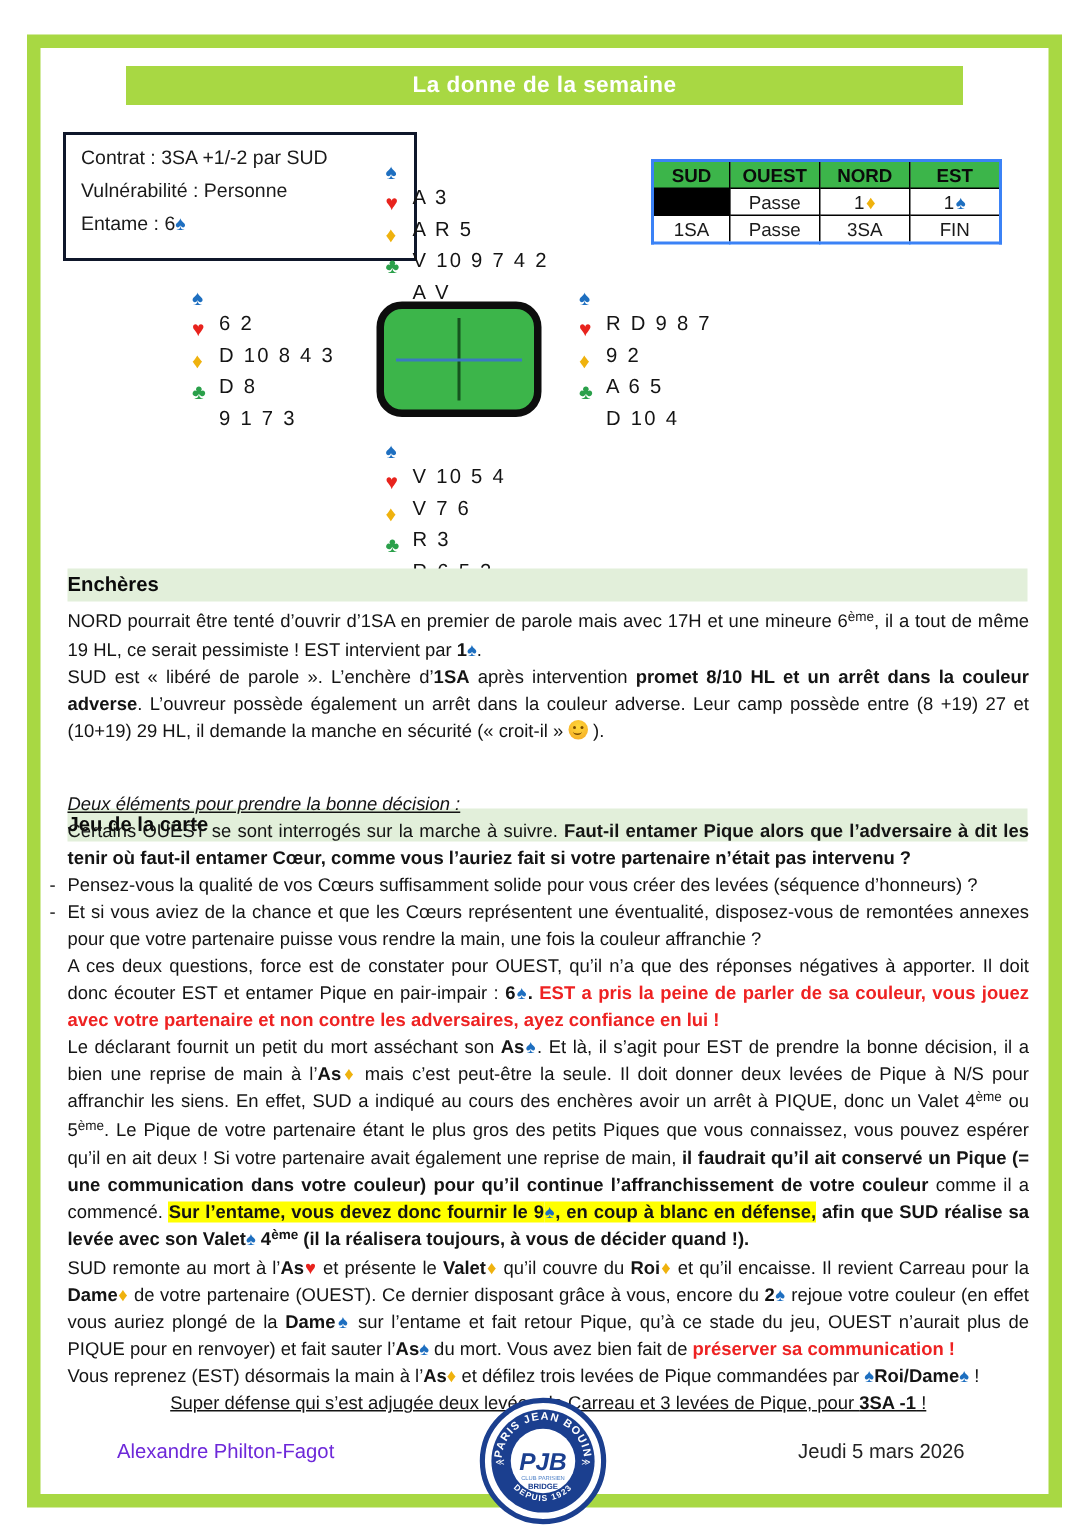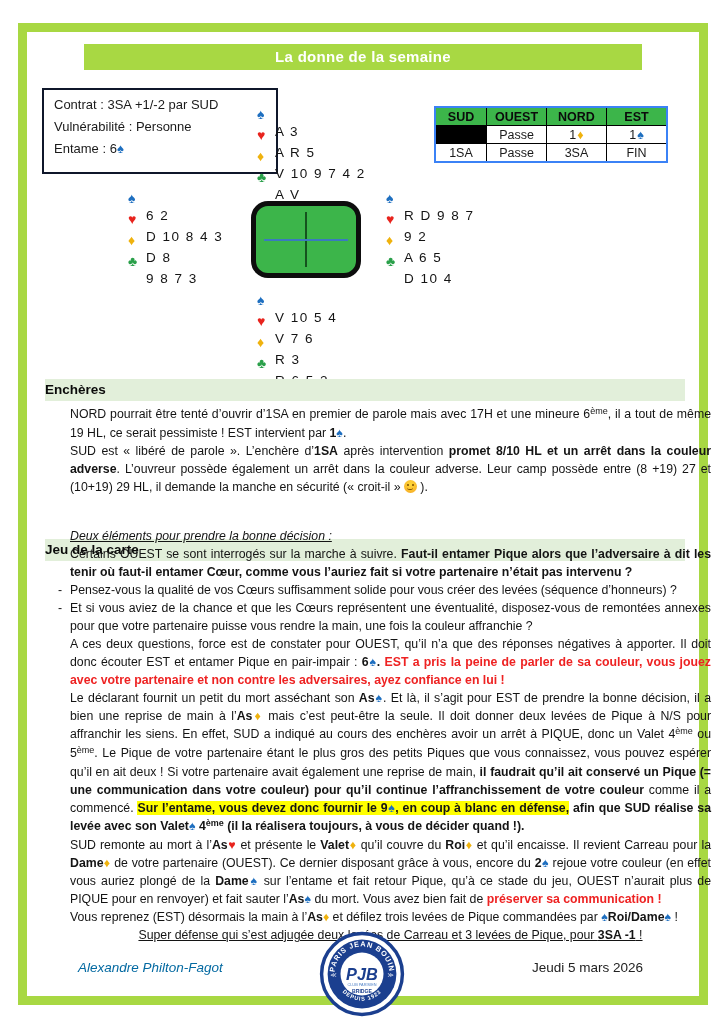--- a/index.html
+++ b/index.html
@@ -54,21 +54,21 @@
 
   
   .section-bar{position:absolute;left:45px;width:640px;height:22px;
                background:var(--section_green,#e2efda);font-weight:700;font-size:13.5px;
                line-height:22px;text-align:left;color:#0b0b0b;}
   .bar-encheres{top:379px;}
   .bar-jeu{top:501px;margin-top:38px;}
 
   
   .textblock{position:absolute;left:45px;width:641px;font-size:12.3px;line-height:18px;
-             text-align:justify;color:#141414;margin-left:25px;}
+             text-align:justify;color:#141414;}
   .tb-encheres{top:405px;}
   .tb-jeu{top:527px;}
   .para{position:relative;}
   .para.bullet::before{content:"-";position:absolute;left:-12px;top:0;}
   .para.center{text-align:center;}
 
   .st-b{font-weight:700;}
   .st-red{color:var(--red_text,#ee2222);}
   .st-hl{background:var(--highlight,#ffff00);}
   .st-iu{font-style:italic;text-decoration:underline;}
@@ -78,21 +78,21 @@
   
   .smiley{display:inline-block;width:13px;height:13px;border-radius:50%;
           background:radial-gradient(circle at 50% 35%,#ffd93b,#f5a623);
           position:relative;vertical-align:-2px;}
   .smiley::before{content:"";position:absolute;left:3px;top:4px;width:2px;height:2px;
           background:#7a4b00;border-radius:50%;box-shadow:5px 0 0 #7a4b00;}
   .smiley::after{content:"";position:absolute;left:3px;top:5px;width:6px;height:4px;
           border-bottom:1.5px solid #7a4b00;border-radius:50%;}
 
   
-  .footer-author{position:absolute;left:78px;top:960px;font-size:13.5px;color:#0369a1;font-style:italic;}
+  .footer-author{position:absolute;left:78px;top:960px;font-size:13.5px;color:#6d28d9;}
   .footer-date{position:absolute;left:532px;top:960px;font-size:13.5px;color:#222;}
   .logo{position:absolute;left:319px;top:931px;width:86px;height:86px;z-index:3;}
 </style>
 </head>
 <body>
 
 <div class="page">
 
   <div class="frame"></div>
 
@@ -153,21 +153,21 @@
       <div class="hand-line">
         <span class="suit heart">♥</span>
         <span class="cards">D 10 8 4 3</span>
       </div>
       <div class="hand-line">
         <span class="suit diamond">♦</span>
         <span class="cards">D 8</span>
       </div>
       <div class="hand-line">
         <span class="suit club">♣</span>
-        <span class="cards">9 8 7 3</span>
+        <span class="cards">9 1 7 3</span>
       </div>
     </div>
   <div class="hand hand-east">
       <div class="hand-line">
         <span class="suit spade">♠</span>
         <span class="cards">R D 9 8 7</span>
       </div>
       <div class="hand-line">
         <span class="suit heart">♥</span>
         <span class="cards">9 2</span>

